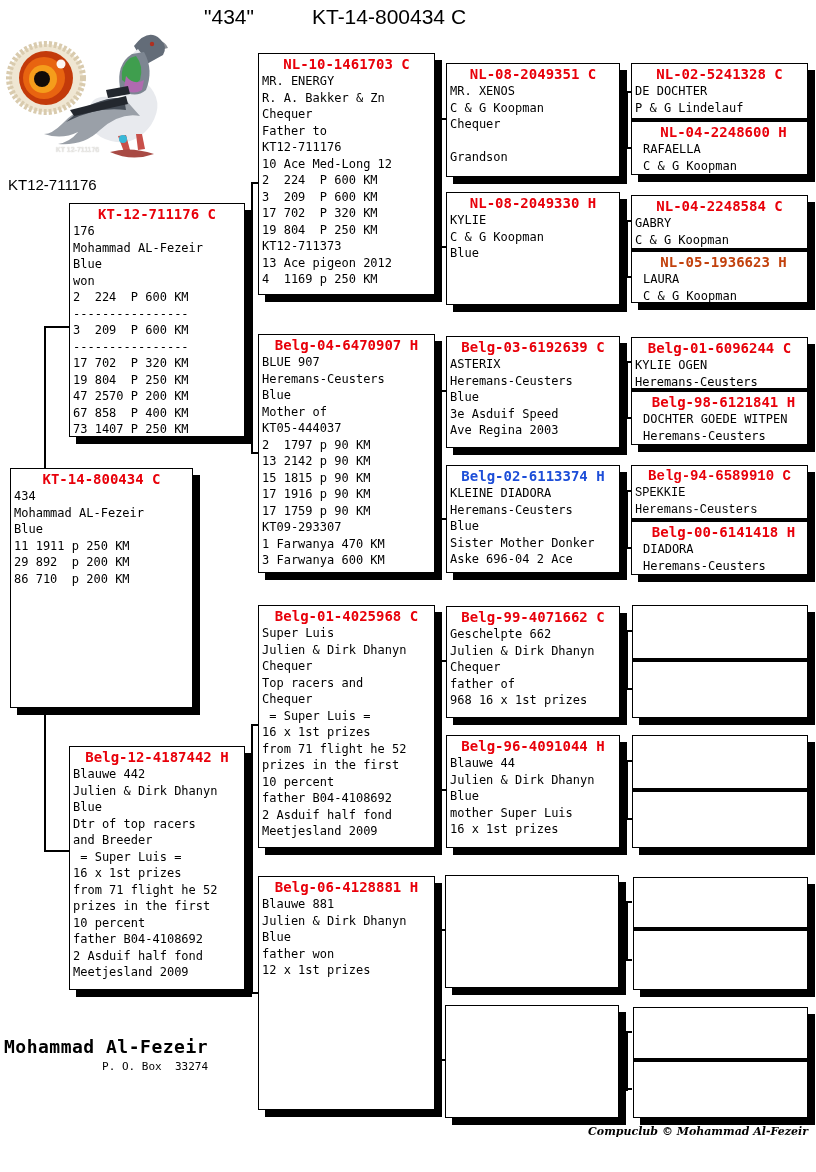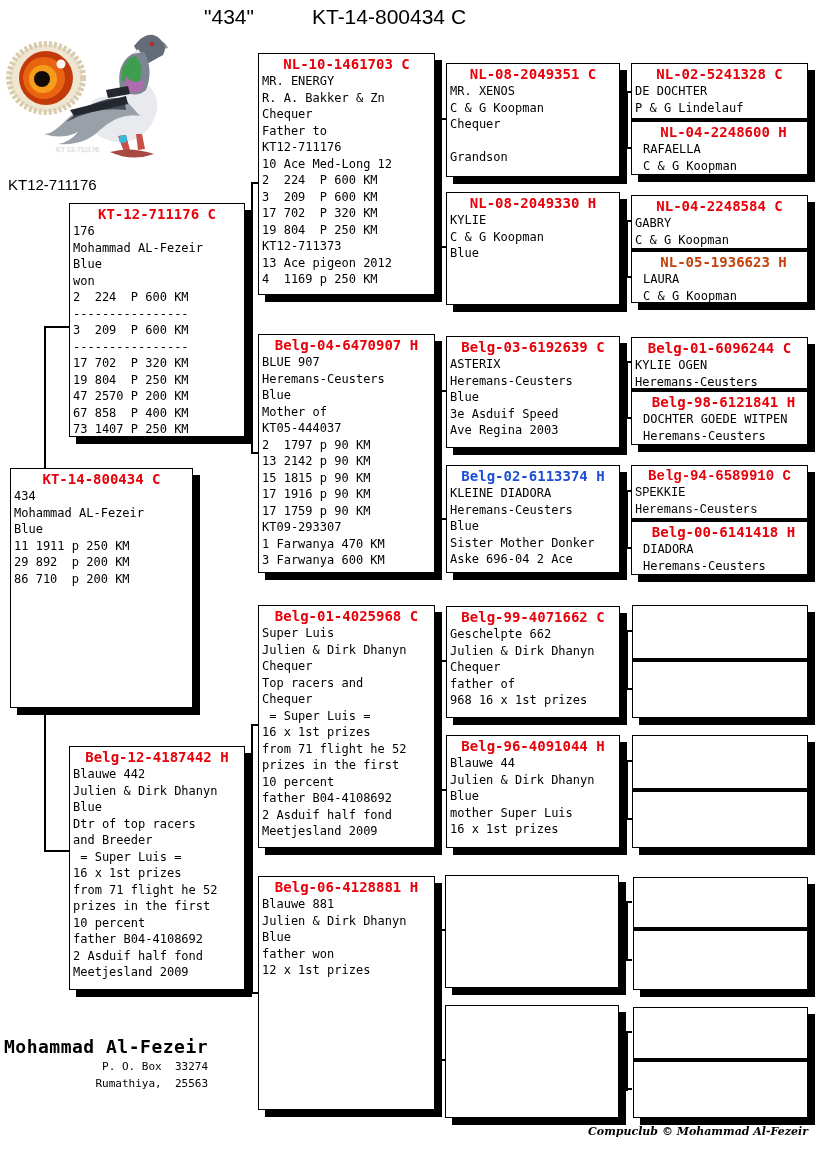--- a/index.html
+++ b/index.html
@@ -318,17 +318,16 @@
       <div class="box pair-bottom" style="left: 632px; top: 792px; width: 176px; height: 56px;"></div>
       <div class="box pair-top" style="left: 633px; top: 877px; width: 175px; height: 54px;"></div>
       <div class="box pair-bottom" style="left: 633px; top: 931px; width: 175px; height: 59px;"></div>
       <div class="box pair-top" style="left: 633px; top: 1007px; width: 175px; height: 55px;"></div>
       <div class="box pair-bottom" style="left: 633px; top: 1062px; width: 175px; height: 56px;"></div>
     </div>
 
   <div id="contact">
     <div id="contact-name">Mohammad Al-Fezeir</div>
     <div class="contact-line">P. O. Box  33274</div>
-    <div class="contact-line">Rumathiya,  25563</div>
   </div>
 
   <div id="credit">Compuclub © Mohammad Al-Fezeir</div>
 </div>
 
 </body></html>

